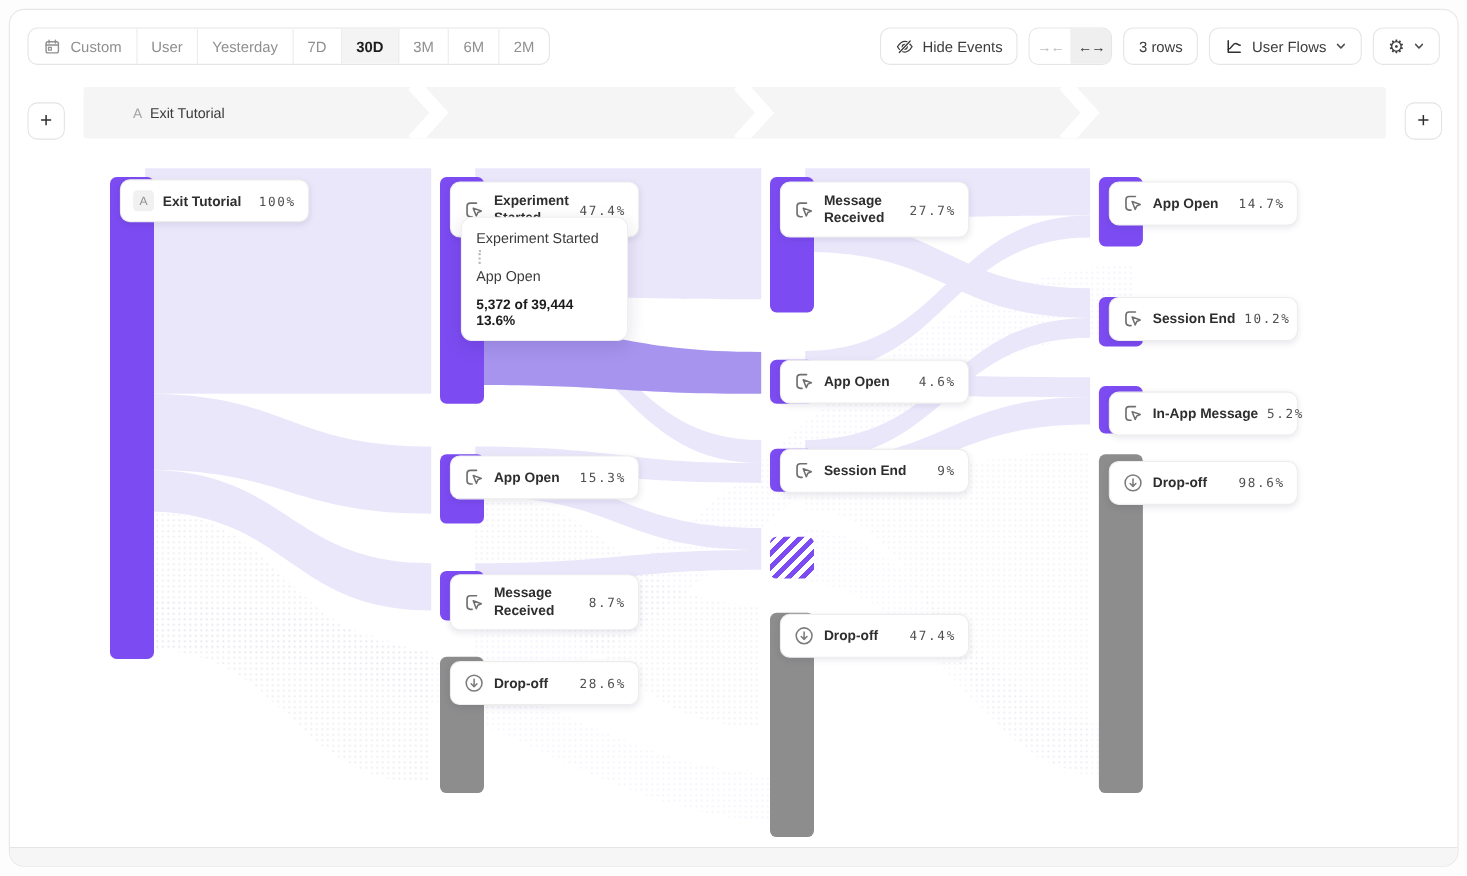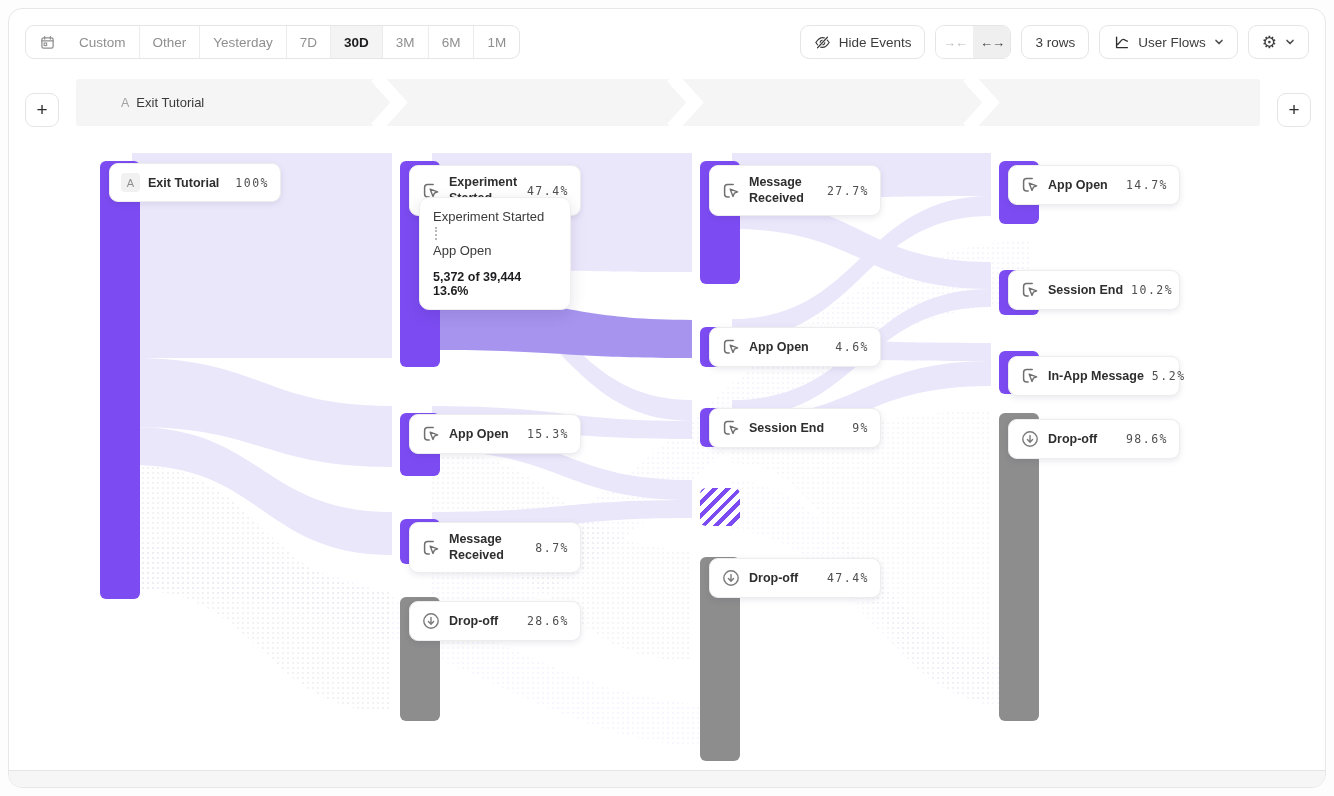--- a/index.html
+++ b/index.html
@@ -2,21 +2,21 @@
 <html><head>
 <meta charset="utf-8">
 <style>
   * { margin:0; padding:0; box-sizing:border-box; }
   html,body { width:1334px; height:796px; background:#fdfdfd; font-family:"Liberation Sans",sans-serif; overflow:hidden; }
   .panel { position:absolute; inset:8px; background:#fff; border:1px solid #e7e7e7; border-radius:14px; overflow:hidden; }
 
   
   .toolbar { position:absolute; top:16px; left:16px; right:16px; height:34px; display:flex; align-items:center; justify-content:space-between; }
   .seggroup { display:flex; align-items:center; height:34px; border:1px solid #e5e5e5; border-radius:9px; background:#fff; overflow:hidden; }
-  .seg { display:flex; align-items:center; gap:23px; height:100%; padding:0 13px; font-size:13.5px; color:#8f8f8f; border-right:1px solid #ececec; cursor:pointer; white-space:nowrap;justify-content:center; }
+  .seg { display:flex; align-items:center; gap:8px; height:100%; padding:0 13px; font-size:13.5px; color:#8f8f8f; border-right:1px solid #ececec; cursor:pointer; white-space:nowrap;justify-content:center; }
   .seg:last-child { border-right:none; }
   .seg.active { background:#f4f4f4; color:#1d1d1f; font-weight:700; }
   .rightbtns { display:flex; align-items:flex-start; gap:10px; }
   .tbtn { display:flex; align-items:center; gap:8px; height:34px; padding:0 13px; border:1px solid #e5e5e5; border-radius:9px; background:#fff; font-size:13.5px; color:#3c3c3c; cursor:pointer; white-space:nowrap; }
   .pairbtn { display:flex; height:34px; border:1px solid #e5e5e5; border-radius:9px; overflow:hidden; }
   .pairseg { display:flex; align-items:center; justify-content:center; width:37px; font-size:13px; letter-spacing:-1px; cursor:pointer; }
   .pairseg.dis { color:#bdbdbd; background:#fff; }
   .pairseg.on { color:#3a3a3a; background:#efefef; font-weight:700; }
   .gearglyph { font-size:17px; color:#3f3f3f; line-height:1; }
   .icon16 { width:17px; height:17px; flex:0 0 auto; }
@@ -95,39 +95,39 @@
 
   <div class="toolbar">
     <div class="seggroup">
       <div class="seg">
         <svg class="icon16">
             <use href="#ic-cal"></use>
           </svg>
         <span>Custom</span>
       </div>
       <div class="seg">
-          <span>Other</span>
+          <span>User</span>
         </div>
       <div class="seg">
           <span>Yesterday</span>
         </div>
       <div class="seg">
           <span>7D</span>
         </div>
       <div class="seg active">
           <span>30D</span>
         </div>
       <div class="seg">
           <span>3M</span>
         </div>
       <div class="seg">
           <span>6M</span>
         </div>
       <div class="seg">
-          <span>1M</span>
+          <span>2M</span>
         </div>
     </div>
 
     <div class="rightbtns">
       <div class="tbtn">
         <svg class="icon16">
             <use href="#ic-eyeoff"></use>
           </svg>
         <span>Hide Events</span>
       </div>

